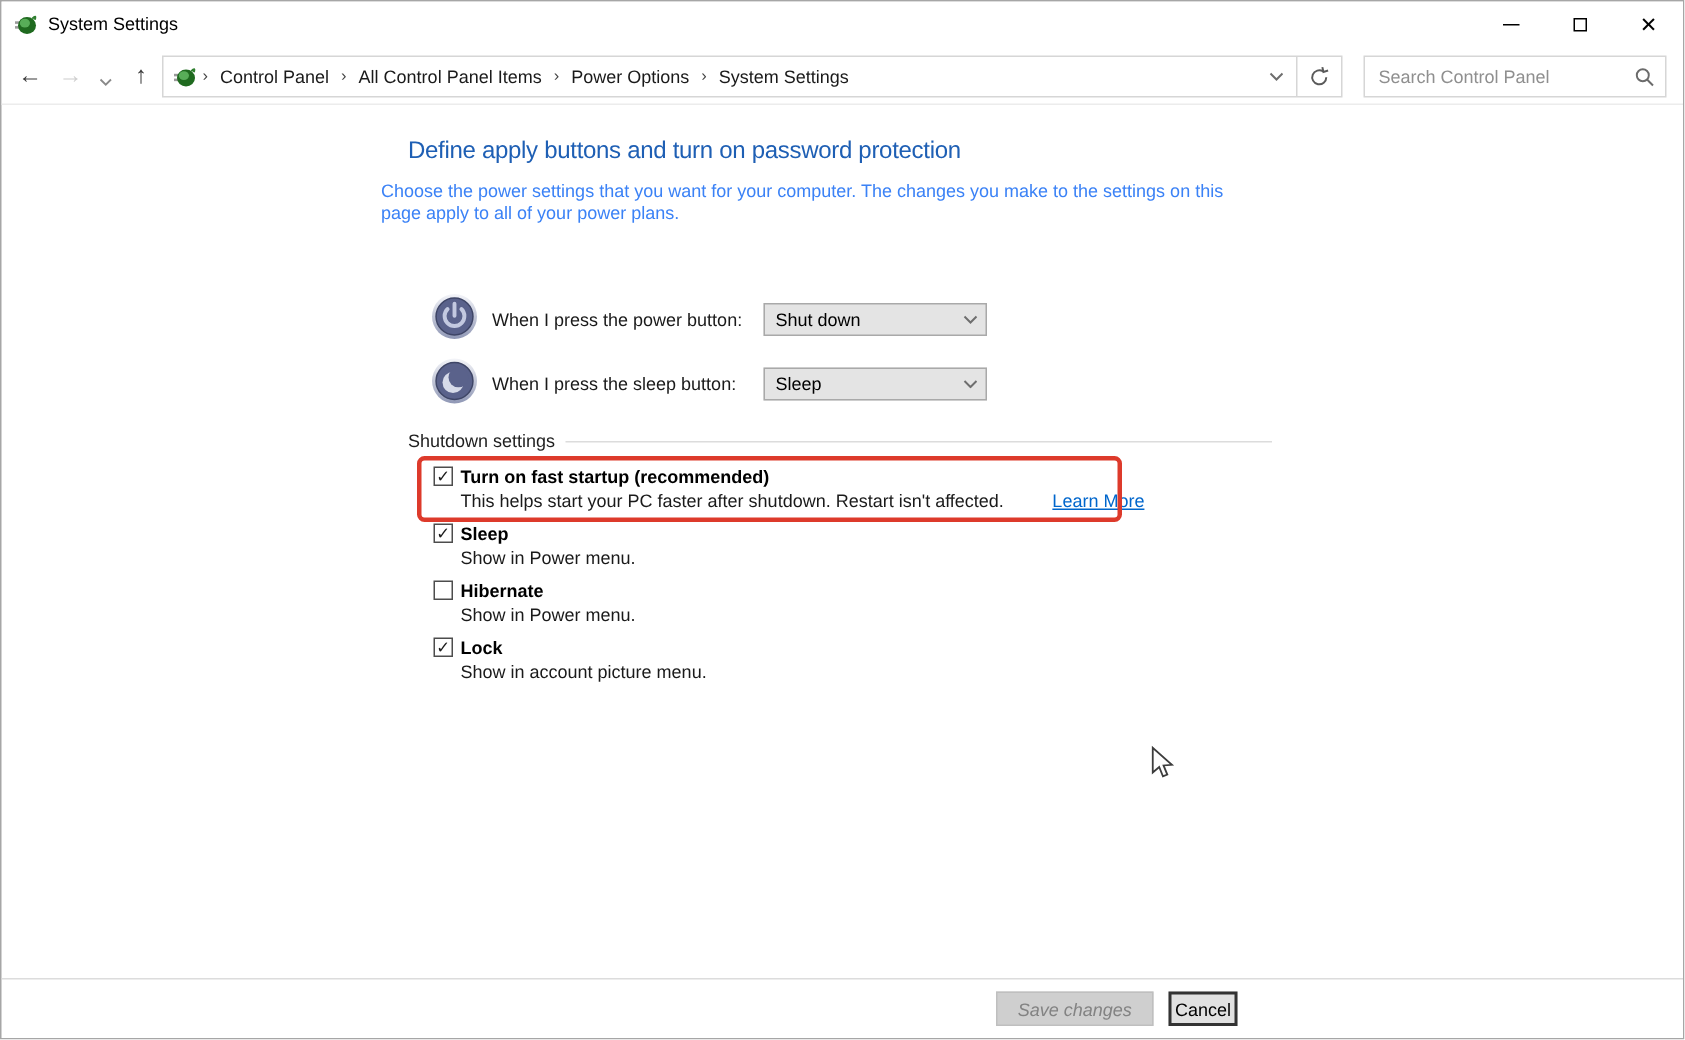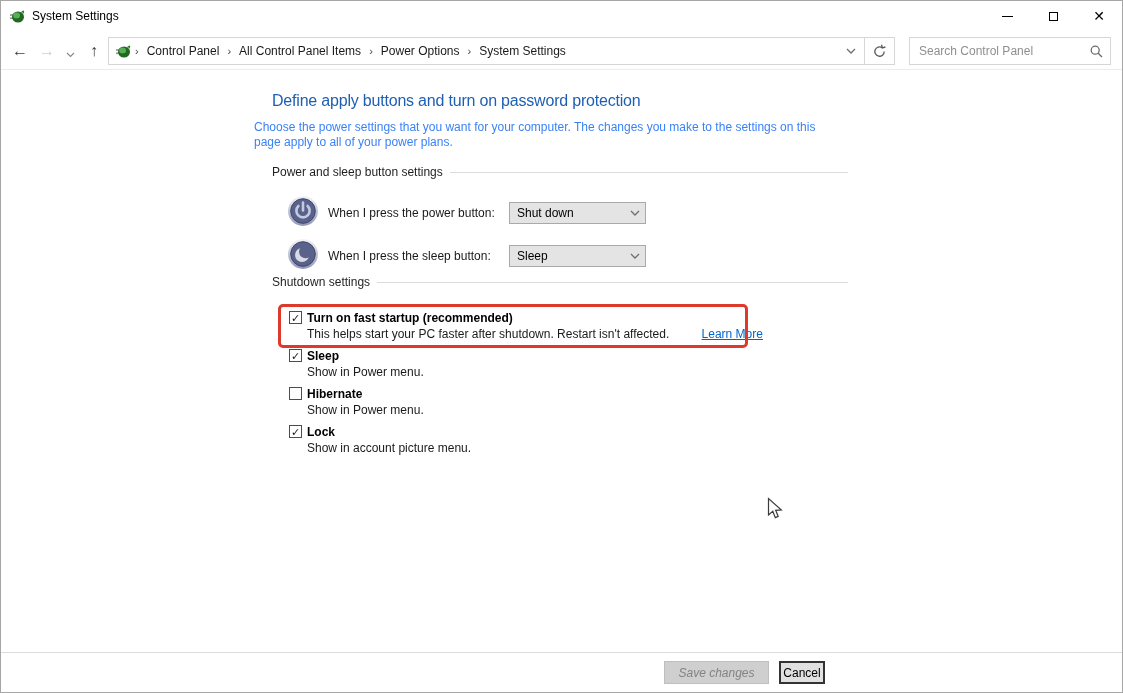--- a/index.html
+++ b/index.html
@@ -41,30 +41,30 @@
   .searchbox input::placeholder { color:#8f8f8f; }
   .search-icon-cell { width:28px; display:flex; align-items:center; justify-content:center; }
 
   
   .page-heading { position:absolute; left:271px; top:91px; font-size:16px; font-weight:normal; color:#1e5fb4; letter-spacing:-0.2px; }
   .page-desc { position:absolute; left:253px; top:119px; width:572px; font-size:12px; line-height:15px; color:#3b82f6; }
 
   .group-header { position:absolute; left:271px; width:576px; display:flex; align-items:center; font-size:12px; color:#1f1f1f; }
   .group-header .rule { flex:1; height:1px; background:#dcdcdc; margin-left:7px; }
   .group1 { top:164px; }
-  .group2 { top:274px; }
+  .group2 { top:286px; }
 
   .round-icon { position:absolute; left:286px; width:32px; height:32px; }
   .icon-power { top:194px; }
   .icon-sleep { top:237px; }
   .row-label { position:absolute; left:327px; font-size:12px; color:#1a1a1a; }
   .label-power { top:205px; }
   .label-sleep { top:248px; }
 
-  .combo { position:absolute; left:508px; width:137px; height:22px; background:#e4e4e4; border:1px solid #a9a9a9; display:flex; align-items:center; font-size:12px; color:#000; cursor:default; }
+  .combo { position:absolute; left:508px; width:149px; height:22px; background:#e4e4e4; border:1px solid #a9a9a9; display:flex; align-items:center; font-size:12px; color:#000; cursor:default; }
   .combo-power { top:201px; }
   .combo-sleep { top:244px; }
   .combo .combo-value { padding-left:7px; flex:1; }
   .combo .combo-arrow { width:20px; display:flex; align-items:center; justify-content:center; }
 
   .annotation-box { position:absolute; left:277px; top:303px; width:470px; height:44px; border:3px solid #dd3a2b; border-radius:5px; background:transparent; pointer-events:none; }
 
   .options { position:absolute; left:288px; top:308px; width:480px; }
   .option { margin-bottom:4px; }
   .opt-head { display:flex; align-items:center; height:17px; }
@@ -165,24 +165,20 @@
       <svg width="13" height="13" viewBox="0 0 13 13">
         <circle cx="5.2" cy="5.2" r="4" fill="none" stroke="#6b6b6b" stroke-width="1.3"></circle>
         <line x1="8.2" y1="8.2" x2="12" y2="12" stroke="#6b6b6b" stroke-width="1.3"></line>
       </svg>
     </span>
   </div>
 
   <h1 class="page-heading">Define apply buttons and turn on password protection</h1>
   <p class="page-desc">Choose the power settings that you want for your computer. The changes you make to the settings on this page apply to all of your power plans.</p>
 
-  <div class="group-header group1">
-    <span>Power and sleep button settings</span>
-    <span class="rule"></span>
-  </div>
 
   <span class="round-icon icon-power">
     <svg width="32" height="32" viewBox="0 0 32 32">
       <defs>
         <linearGradient id="ring1" x1="0" y1="0" x2="0" y2="1">
           <stop offset="0" stop-color="#f4f5f9"></stop>
             <stop offset="1" stop-color="#8f97b5"></stop>
         </linearGradient>
       </defs>
       <circle cx="16" cy="16" r="15" fill="url(#ring1)"></circle>

